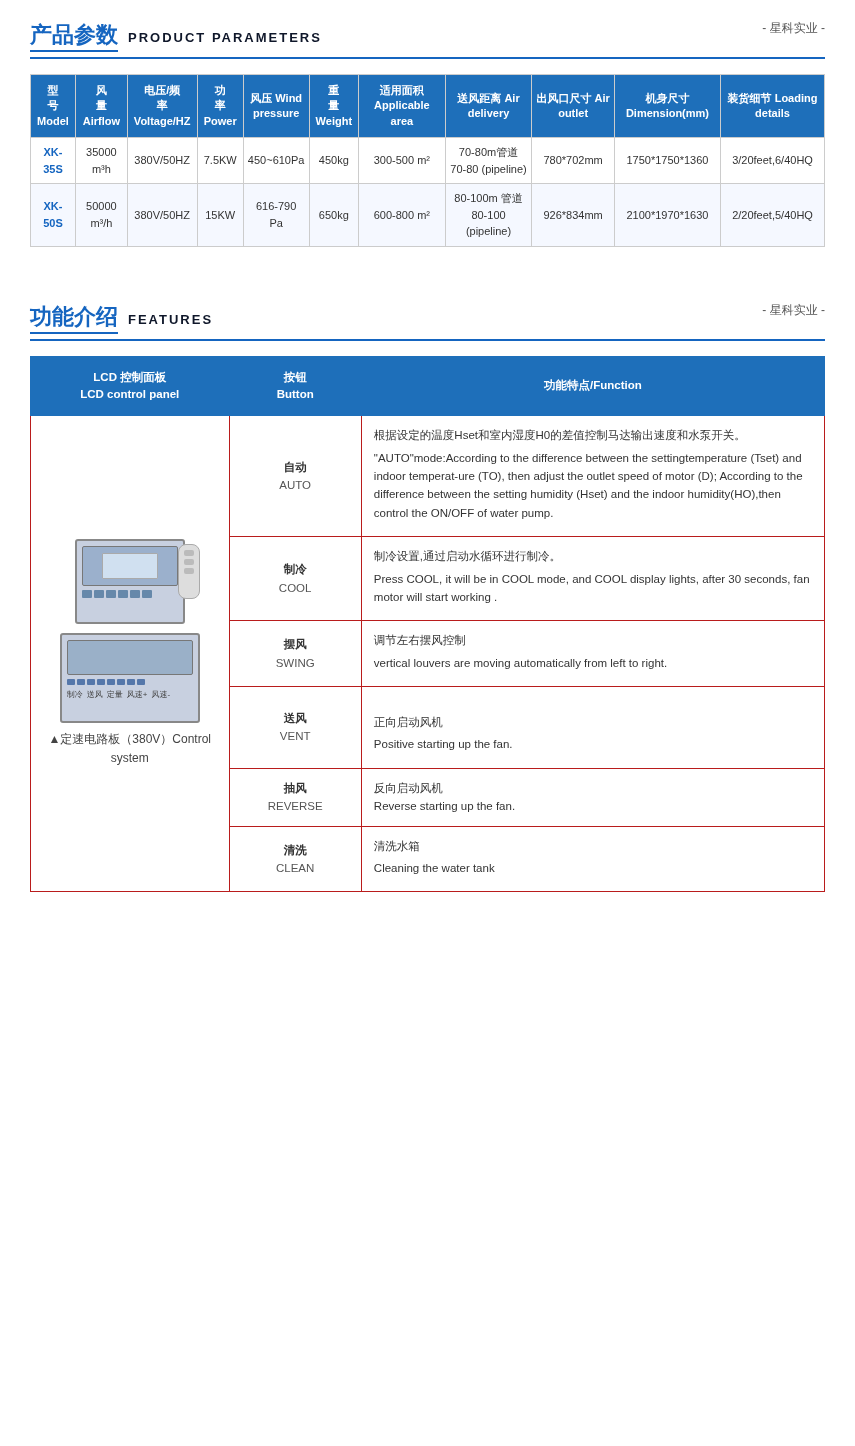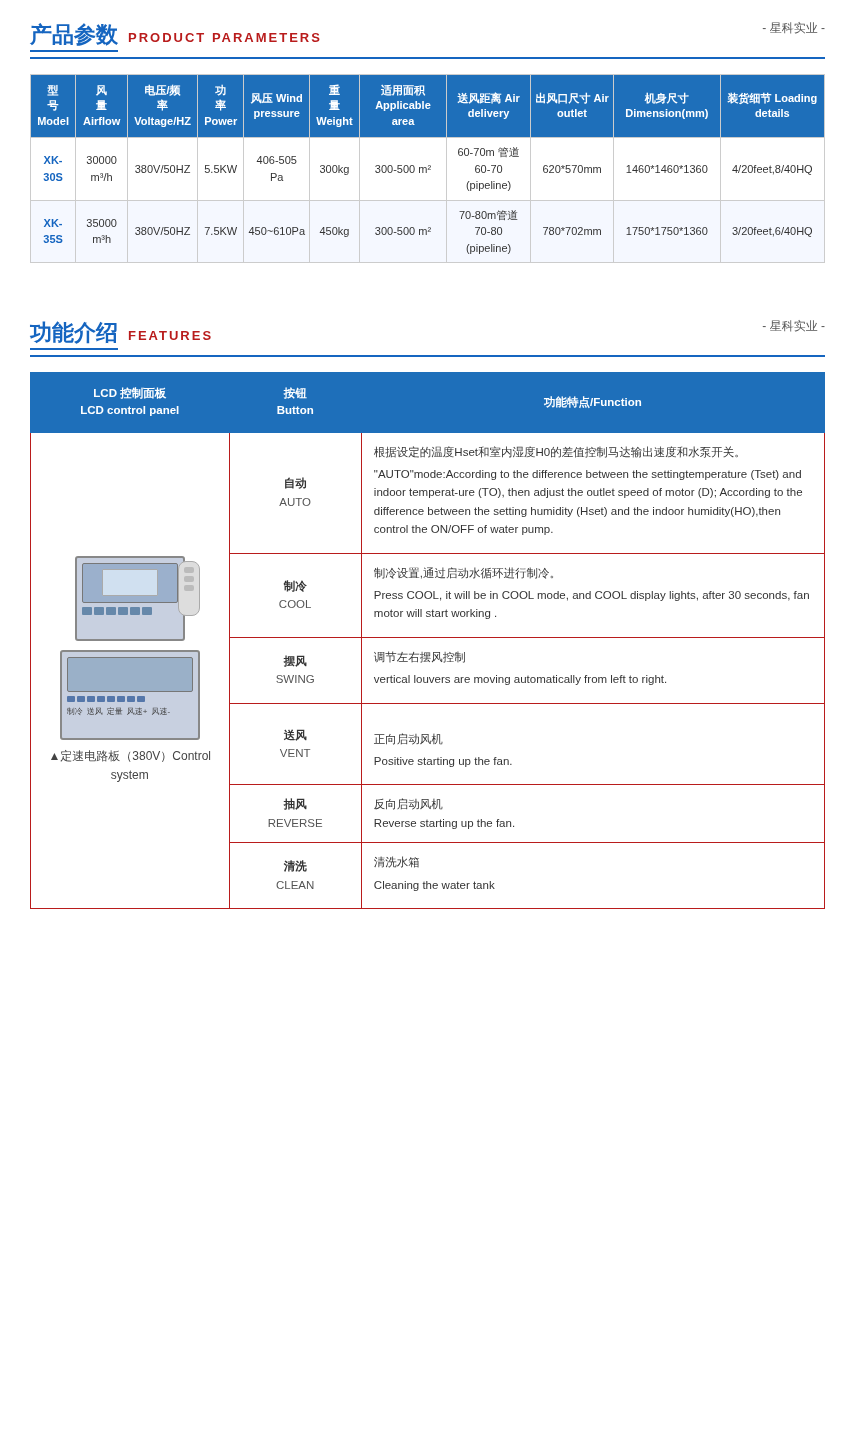--- a/index.html
+++ b/index.html
@@ -27,21 +27,21 @@
     .section-title-cn {
       font-size: 22px;
       font-weight: bold;
       color: #1565c0;
       border-bottom: 2px solid #1565c0;
       text-decoration: none;
     }
 
     .section-title-en {
       font-size: 13px;
-      color: #b91c1c;
+      color: #0f172a;
       margin-left: 10px;
       font-weight: bold;
       letter-spacing: 2px;
     }
 
     .section-brand {
       font-size: 12px;
       color: #555;
     }
 
@@ -168,45 +168,45 @@
         <th>风压 Wind<br>pressure</th>
         <th>重<br>量 Weight</th>
         <th>适用面积 Applicable area</th>
         <th>送风距离 Air delivery</th>
         <th>出风口尺寸 Air outlet</th>
         <th>机身尺寸 Dimension(mm)</th>
         <th>装货细节 Loading details</th>
       </tr>
     </thead>
     <tbody id="params-tbody">
-    <tr>
-    <td class="model-cell">XK-30S</td>
-    <td>30000 m³/h</td>
-    <td>380V/50HZ</td>
-    <td>5.5KW</td>
-    <td>406-505 Pa</td>
-    <td>300kg</td>
-    <td>300-500 m²</td>
-    <td>60-70m 管道 60-70 (pipeline)</td>
-    <td>620*570mm</td>
-    <td>1460*1460*1360</td>
-    <td>4/20feet,8/40HQ</td>
-  </tr>
         <tr>
     <td class="model-cell">XK-35S</td>
     <td>35000 m³h</td>
     <td>380V/50HZ</td>
     <td>7.5KW</td>
     <td>450~610Pa</td>
     <td>450kg</td>
     <td>300-500 m²</td>
     <td>70-80m管道 70-80 (pipeline)</td>
     <td>780*702mm</td>
     <td>1750*1750*1360</td>
     <td>3/20feet,6/40HQ</td>
+  </tr>
+        <tr>
+    <td class="model-cell">XK-50S</td>
+    <td>50000 m³/h</td>
+    <td>380V/50HZ</td>
+    <td>15KW</td>
+    <td>616-790 Pa</td>
+    <td>650kg</td>
+    <td>600-800 m²</td>
+    <td>80-100m 管道 80-100 (pipeline)</td>
+    <td>926*834mm</td>
+    <td>2100*1970*1630</td>
+    <td>2/20feet,5/40HQ</td>
   </tr>
       </tbody>
   </table>
 </div>
 
 <div class="divider"></div>
 
 <div class="section">
   <div class="section-header">
     <div class="title-row">

